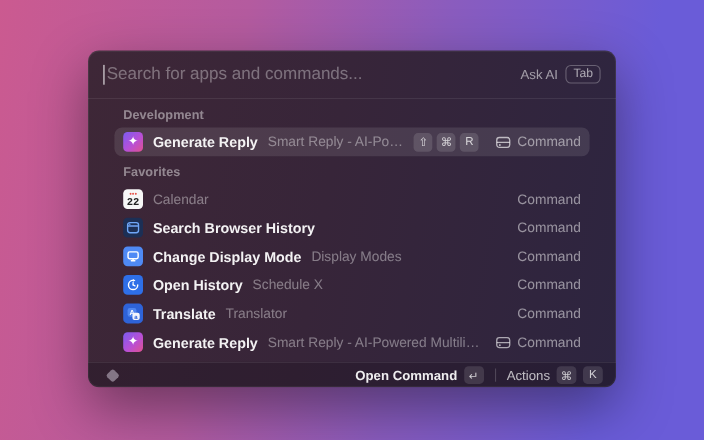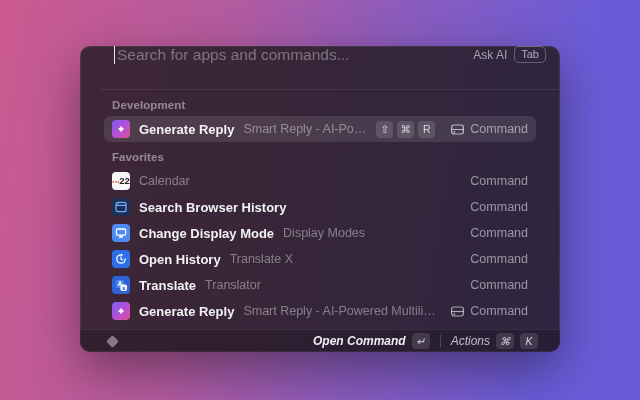--- a/index.html
+++ b/index.html
@@ -11,24 +11,23 @@
   .launcher {
     position:absolute; left:80px; top:46px; width:480px; height:306px;
     border-radius:10px;
     background:linear-gradient(100deg, #3e2737 0%, #372539 45%, #2d2540 100%);
     box-shadow:0 18px 50px rgba(0,0,0,0.40), 0 0 0 1px rgba(255,255,255,0.07) inset;
     display:flex; flex-direction:column; overflow:hidden;
     color:#fff;
   }
   
   .searchbar {
-    height:44px; flex:0 0 auto; display:flex; align-items:flex-start;
+    height:44px; flex:0 0 auto; display:flex; align-items:center;
     padding:0 14px; border-bottom:1px solid rgba(255,255,255,0.08);
     position:relative;
-    margin-left:20px;
   }
   .caret { width:1px; height:18px; background:rgba(255,255,255,0.9); margin-right:2px; }
   .search-input {
     flex:1; background:transparent; border:none; outline:none;
     font-family:"Liberation Sans", sans-serif;
     font-size:15.5px; color:#fff; caret-color:#fff;
   }
   .search-input::placeholder { color:rgba(255,255,255,0.35); }
   .askai { display:flex; align-items:center; gap:7px; cursor:default; }
   .askai-label { font-size:12px; color:rgba(255,255,255,0.55); }
@@ -54,35 +53,34 @@
   .row-type { font-size:12.5px; color:rgba(255,255,255,0.50);text-align:center; }
   .keycap {
     width:17px; height:17px; border-radius:4px;
     background:rgba(255,255,255,0.13); color:rgba(255,255,255,0.75);
     font-size:10.5px; display:flex; align-items:center; justify-content:center;
   }
   .shortcuts { display:flex; gap:4px; margin-right:10px; }
   
   .appicon { width:18px; height:18px; border-radius:4px; flex:0 0 auto;
     display:flex; align-items:center; justify-content:center; position:relative; overflow:hidden; }
-  .icon-calendar { background:#f7f7f7; flex-direction:row; }
+  .icon-calendar { background:#f7f7f7; flex-direction:column;font-family:Liberation Mono, monospace; }
   .icon-calendar .cal-month { font-size:4px; color:#e54d42; font-weight:700; line-height:4px; margin-top:1px; }
   .icon-calendar .cal-day { font-size:9.5px; color:#222; font-weight:700; line-height:10px; }
   .icon-bhistory { background:#1c2f55; }
   .icon-display { background:#4f8af5; }
   .icon-ohistory { background:#2e6fe8; }
   .icon-translate { background:#2e63d8; }
   .icon-genreply { background:linear-gradient(135deg,#7b5cf0 0%, #b84fd6 55%, #e0518f 100%); }
   .sparkle { color:#fff; font-size:11px; line-height:11px; }
   
   .footer {
     flex:0 0 auto; height:23px; display:flex; align-items:center;
-    padding:0 22px; border-top:1px solid rgba(255,255,255,0.08);
+    padding:0 12px; border-top:1px solid rgba(255,255,255,0.08);
     background:rgba(20,12,24,0.25);
-    font-style:italic;
   }
   .footer-logo { width:13px; height:13px; margin-left:4px; position:relative; }
   .footer-logo::before {
     content:""; position:absolute; left:2px; top:2px; width:9px; height:9px;
     background:rgba(200,190,205,0.55); transform:rotate(45deg); border-radius:2px;
   }
   .footer-right { margin-left:auto; display:flex; align-items:center; gap:6px; }
   .footer-action { font-size:12px; font-weight:700; color:rgba(255,255,255,0.92); }
   .footer-action.dim { font-weight:400; color:rgba(255,255,255,0.70); }
   .footer-key {
@@ -177,21 +175,21 @@
     <div class="row">
       <span class="appicon icon-ohistory">
         <svg width="12" height="12" viewBox="0 0 12 12">
           <path d="M 10.2 6 A 4.2 4.2 0 1 1 6 1.8" fill="none" stroke="#fff" stroke-width="1.3" stroke-linecap="round"></path>
           <path d="M 6 0.6 L 8.2 1.9 L 6 3.2 Z" fill="#fff"></path>
           <line x1="6" y1="6" x2="6" y2="3.9" stroke="#fff" stroke-width="1.1" stroke-linecap="round"></line>
           <line x1="6" y1="6" x2="7.7" y2="6.9" stroke="#fff" stroke-width="1.1" stroke-linecap="round"></line>
         </svg>
       </span>
       <span class="row-title">Open History</span>
-      <span class="row-sub">Translate X</span>
+      <span class="row-sub">Schedule X</span>
       <span class="row-right">
           <span class="row-type">Command</span>
         </span>
     </div>
 
     <div class="row">
       <span class="appicon icon-translate">
         <svg width="13" height="13" viewBox="0 0 13 13">
           <rect x="1" y="1" width="8" height="8" rx="2" fill="#4f86f0"></rect>
           <text x="5" y="7.4" font-size="6.5" fill="#fff" text-anchor="middle" font-family="Liberation Sans, sans-serif" font-weight="bold">A</text>

